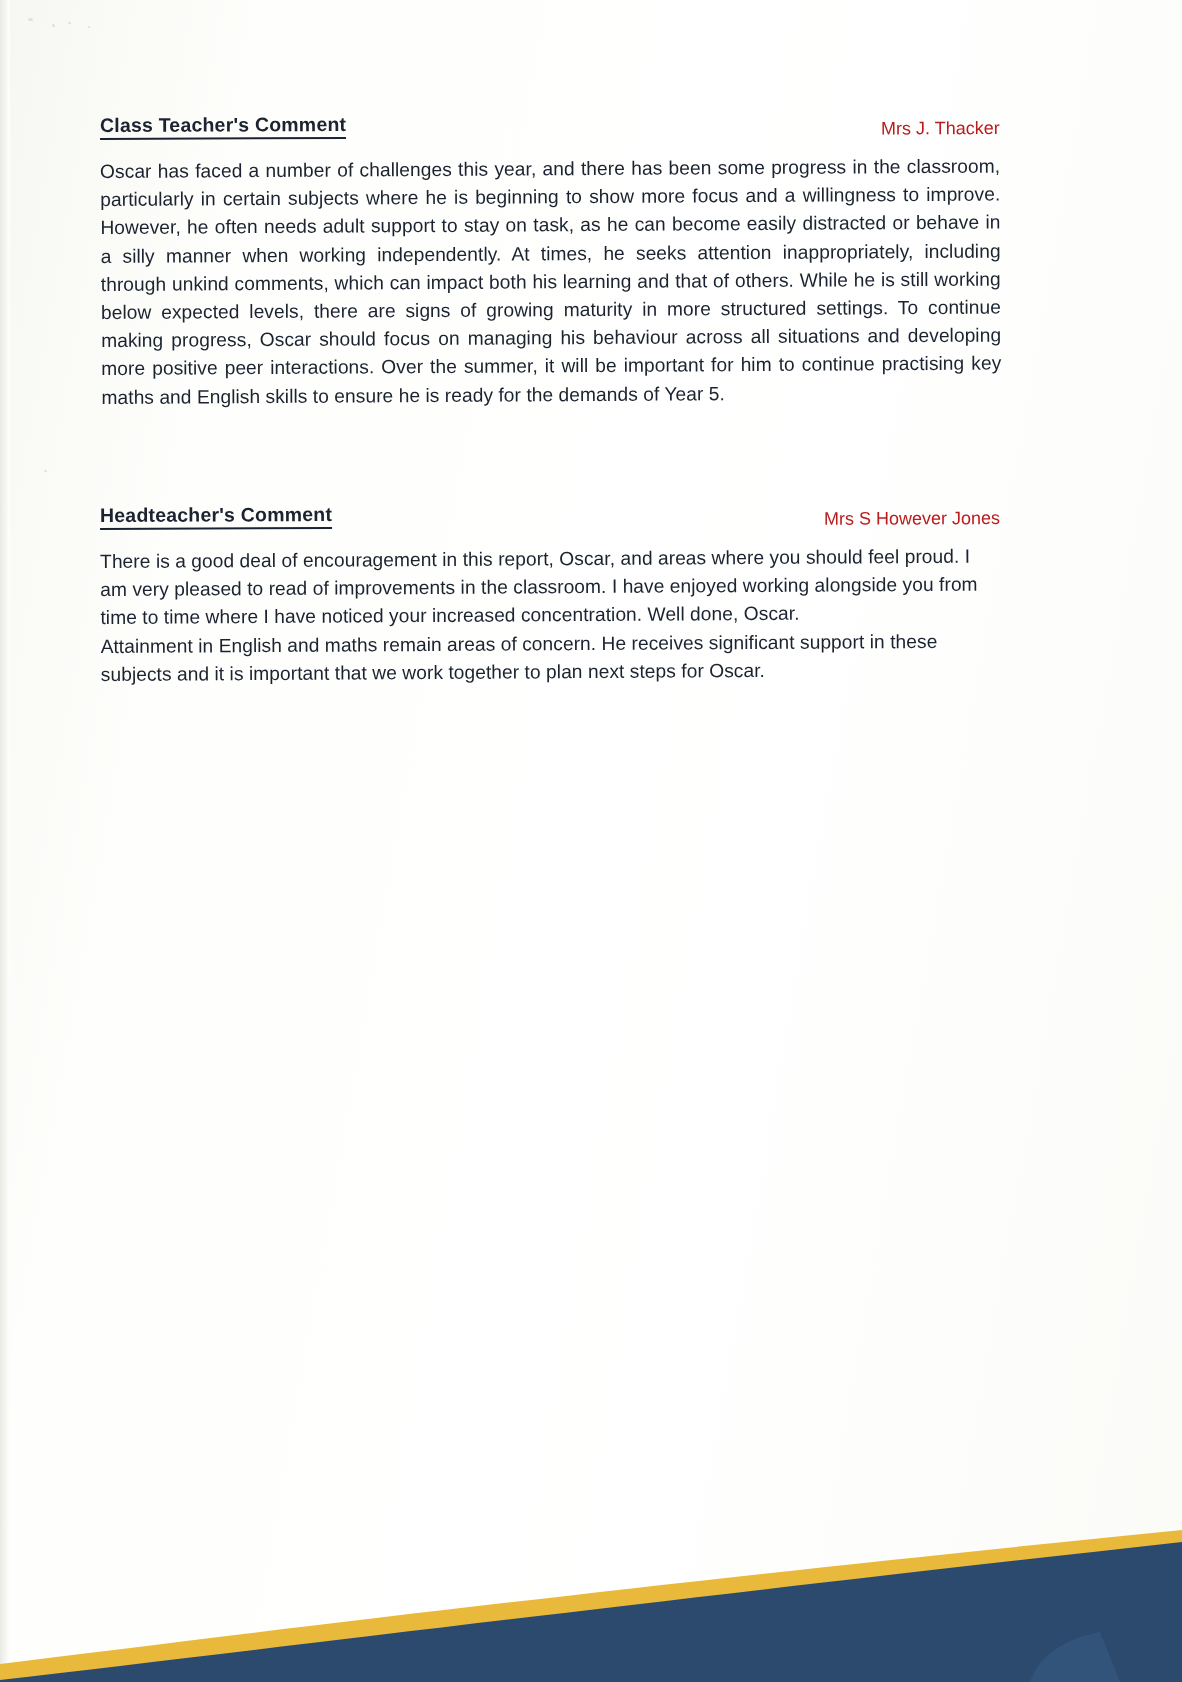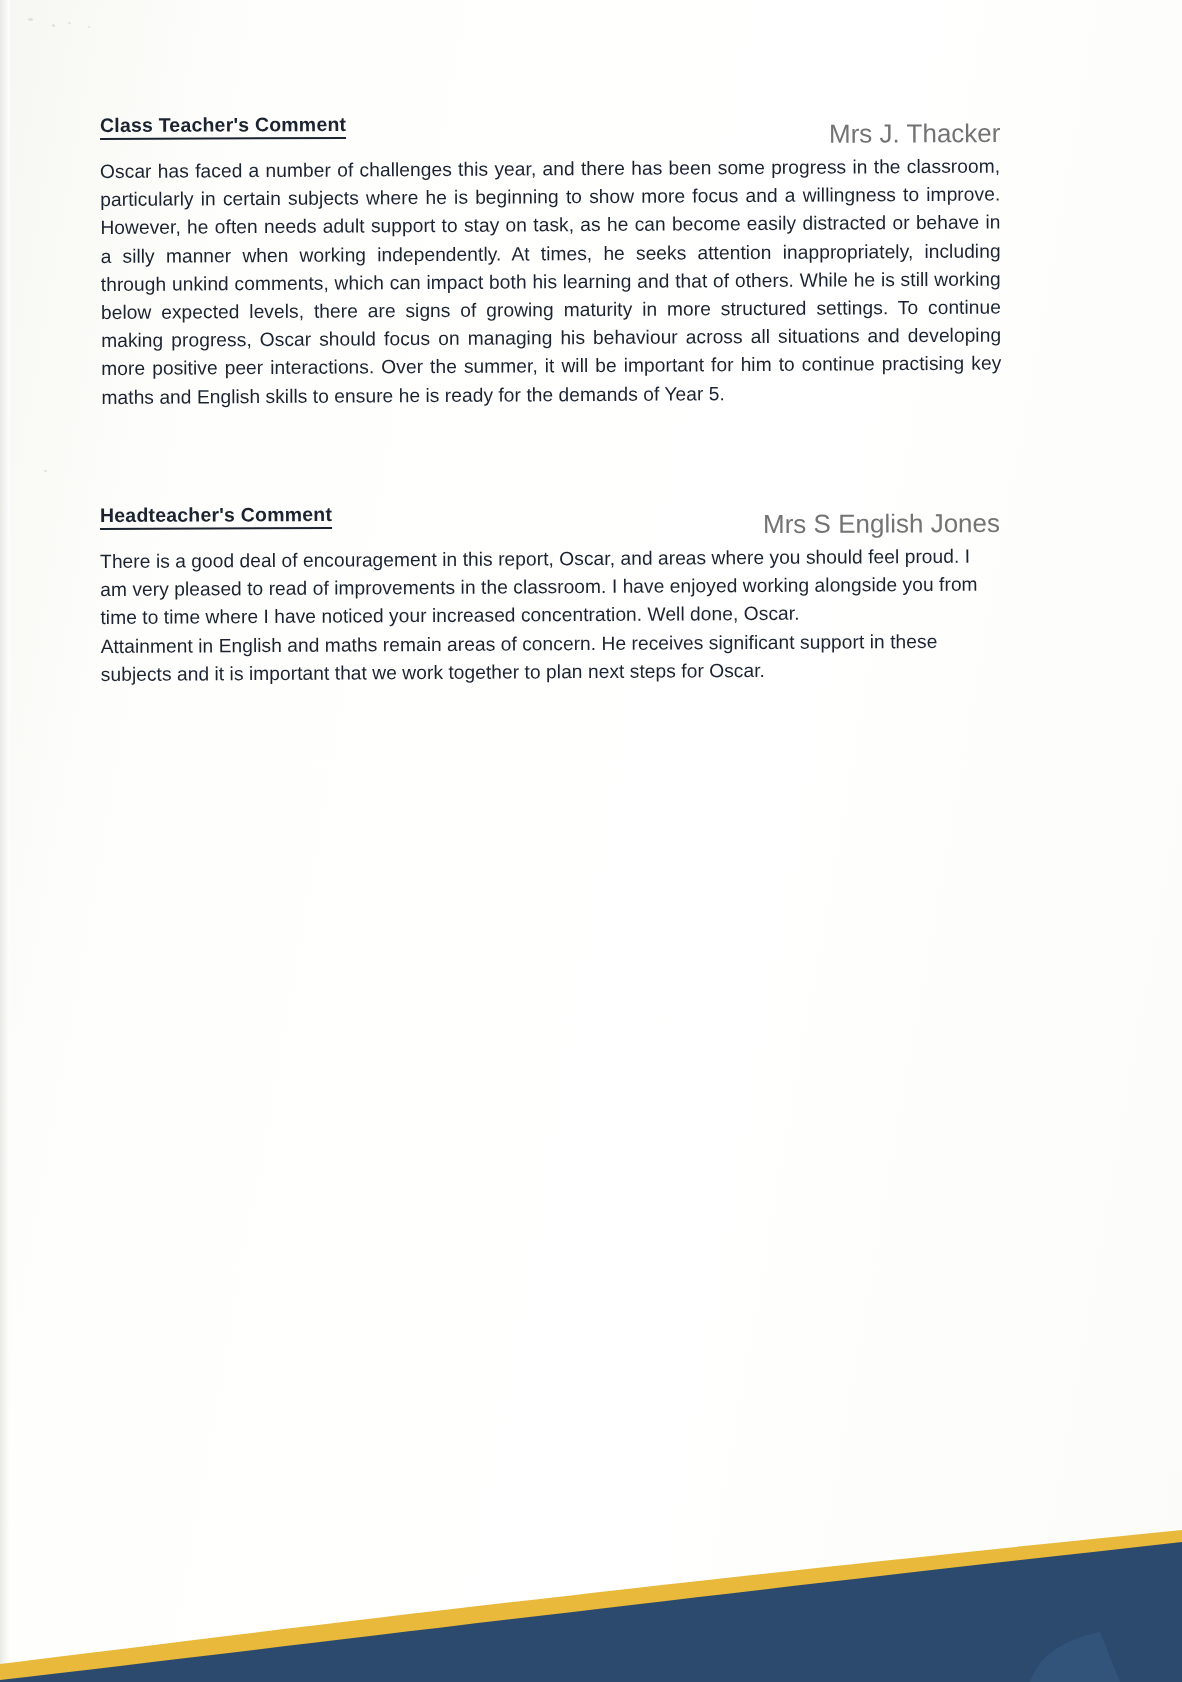--- a/index.html
+++ b/index.html
@@ -54,22 +54,22 @@
     border-bottom: 2px solid #1b2330;
     padding-bottom: 1px;
     display: inline-block;
     transform: rotate(-0.25deg);
     transform-origin: left center;
   }
   .section-author {
     position: absolute;
     right: 0;
     top: 18px;
-    font-size: 26px;
-    color: #737373;
+    font-size: 18px;
+    color: #b91c1c;
     white-space: nowrap;
     transform: rotate(-0.25deg);
     transform-origin: right center;
   }
   .body-text {
     font-size: 19.2px;
     line-height: 28.2px;
     color: #1b2330;
     text-align: justify;
     transform: rotate(-0.35deg);
@@ -138,21 +138,21 @@
       <div class="body-text">
         <p>Oscar has faced a number of challenges this year, and there has been some progress in the classroom, particularly in certain subjects where he is beginning to show more focus and a willingness to improve. However, he often needs adult support to stay on task, as he can become easily distracted or behave in a silly manner when working independently. At times, he seeks attention inappropriately, including through unkind comments, which can impact both his learning and that of others. While he is still working below expected levels, there are signs of growing maturity in more structured settings. To continue making progress, Oscar should focus on managing his behaviour across all situations and developing more positive peer interactions. Over the summer, it will be important for him to continue practising key maths and English skills to ensure he is ready for the demands of Year 5.</p>
       </div>
     </div>
 
     <div class="gap-1"></div>
 
     <div class="section">
       <div class="section-head">
         <span class="section-title">Headteacher's Comment</span>
-        <span class="section-author">Mrs S English Jones</span>
+        <span class="section-author">Mrs S However Jones</span>
       </div>
       <div class="body-text left-align">
         <p>There is a good deal of encouragement in this report, Oscar, and areas where you should feel proud. I am very pleased to read of improvements in the classroom.  I have enjoyed working alongside you from time to time where I have noticed your increased concentration.  Well done, Oscar.</p>
         <p>Attainment in English and maths remain areas of concern. He receives significant support in these subjects and it is important that we work together to plan next steps for Oscar.</p>
       </div>
     </div>
 
   </div>
 
   <svg class="footer-art" viewBox="0 0 1182 240" preserveAspectRatio="none">

